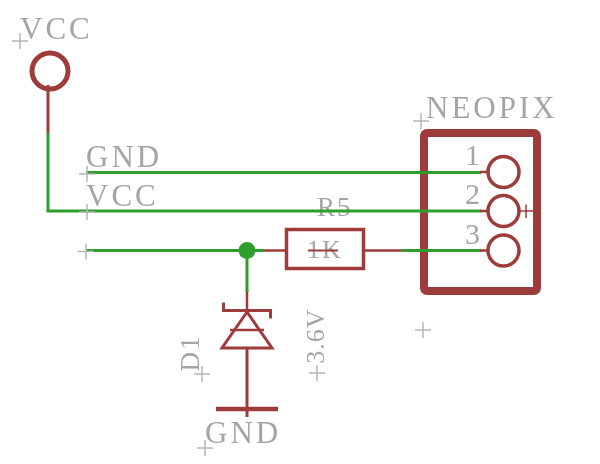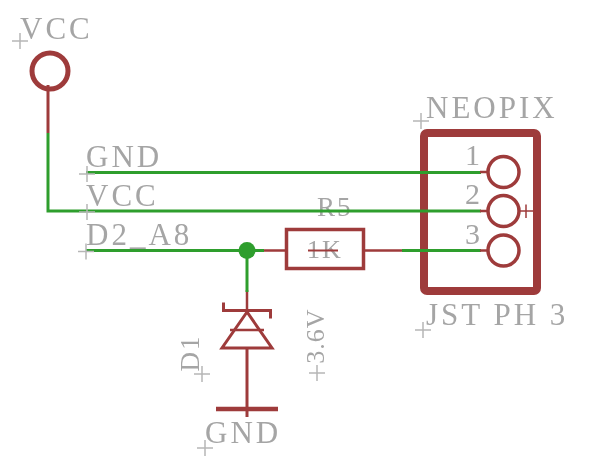--- a/index.html
+++ b/index.html
@@ -37,30 +37,28 @@
 </style>
 </head>
 <body>
 
 <div class="canvas">
 
   <div class="lbl" style="left:20px;top:13px;">VCC</div>
 
   <div class="lbl" style="left:86px;top:141px;">GND</div>
   <div class="lbl" style="left:86px;top:180px;">VCC</div>
-  <div class="lbl" style="left:86px;top:219px;">D2_A8</div>
 
   <div class="lbl small" style="left:317px;top:194px;">R5</div>
   <div class="lbl small center" style="left:303px;top:237px;width:44px;font-size:26px;">1K</div>
 
   <div class="lbl" style="left:426px;top:92px;text-align:center;">NEOPIX</div>
   <div class="lbl pin-num" style="left:450px;top:140px;">1</div>
   <div class="lbl pin-num" style="left:450px;top:179px;">2</div>
   <div class="lbl pin-num" style="left:450px;top:219px;">3</div>
-  <div class="lbl" style="left:426px;top:299px;">JST PH 3</div>
 
   <div class="lbl small vert" style="left:169px;top:337px;width:42px;height:32px;">D1</div>
   <div class="lbl small vert" style="left:285px;top:321px;width:62px;height:30px;font-size:26px;letter-spacing:1px;">3.6V</div>
 
   <div class="lbl" style="left:205px;top:417px;">GND</div>
 
   <svg class="wires" width="600" height="464" viewBox="0 0 600 464">
 
     <g>
       <rect class="sym" x="424" y="133" width="113" height="158" stroke-width="8" rx="3"></rect>

